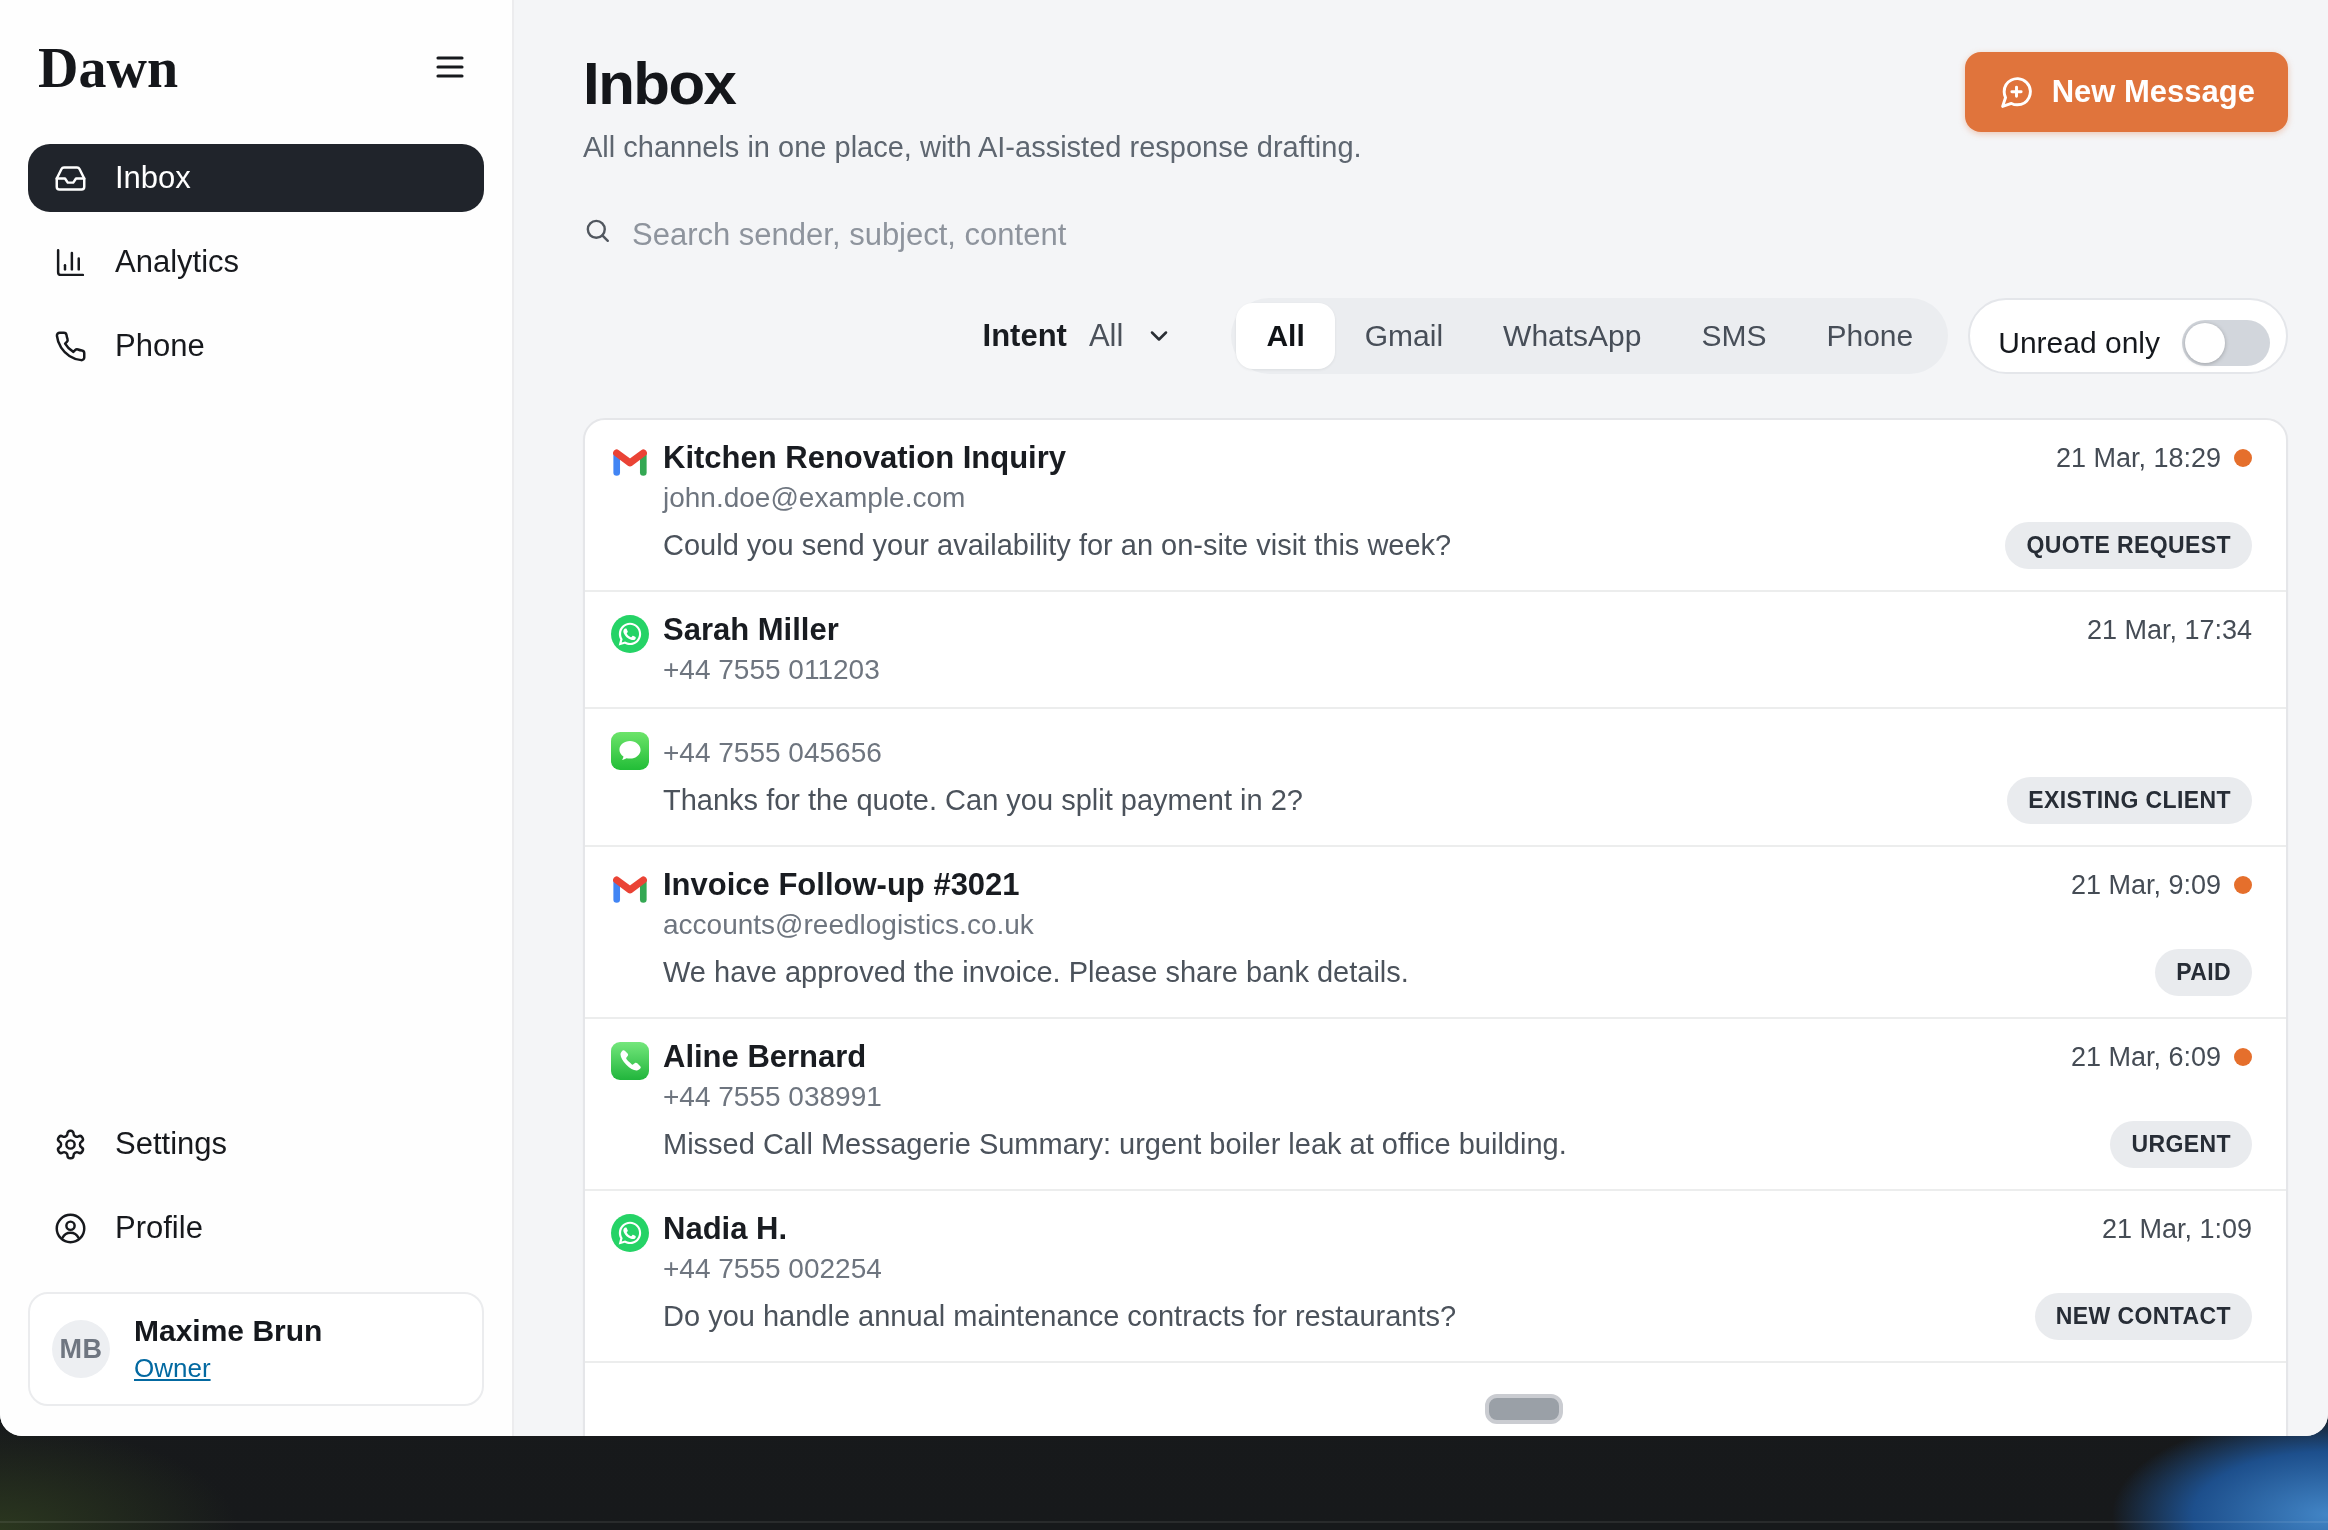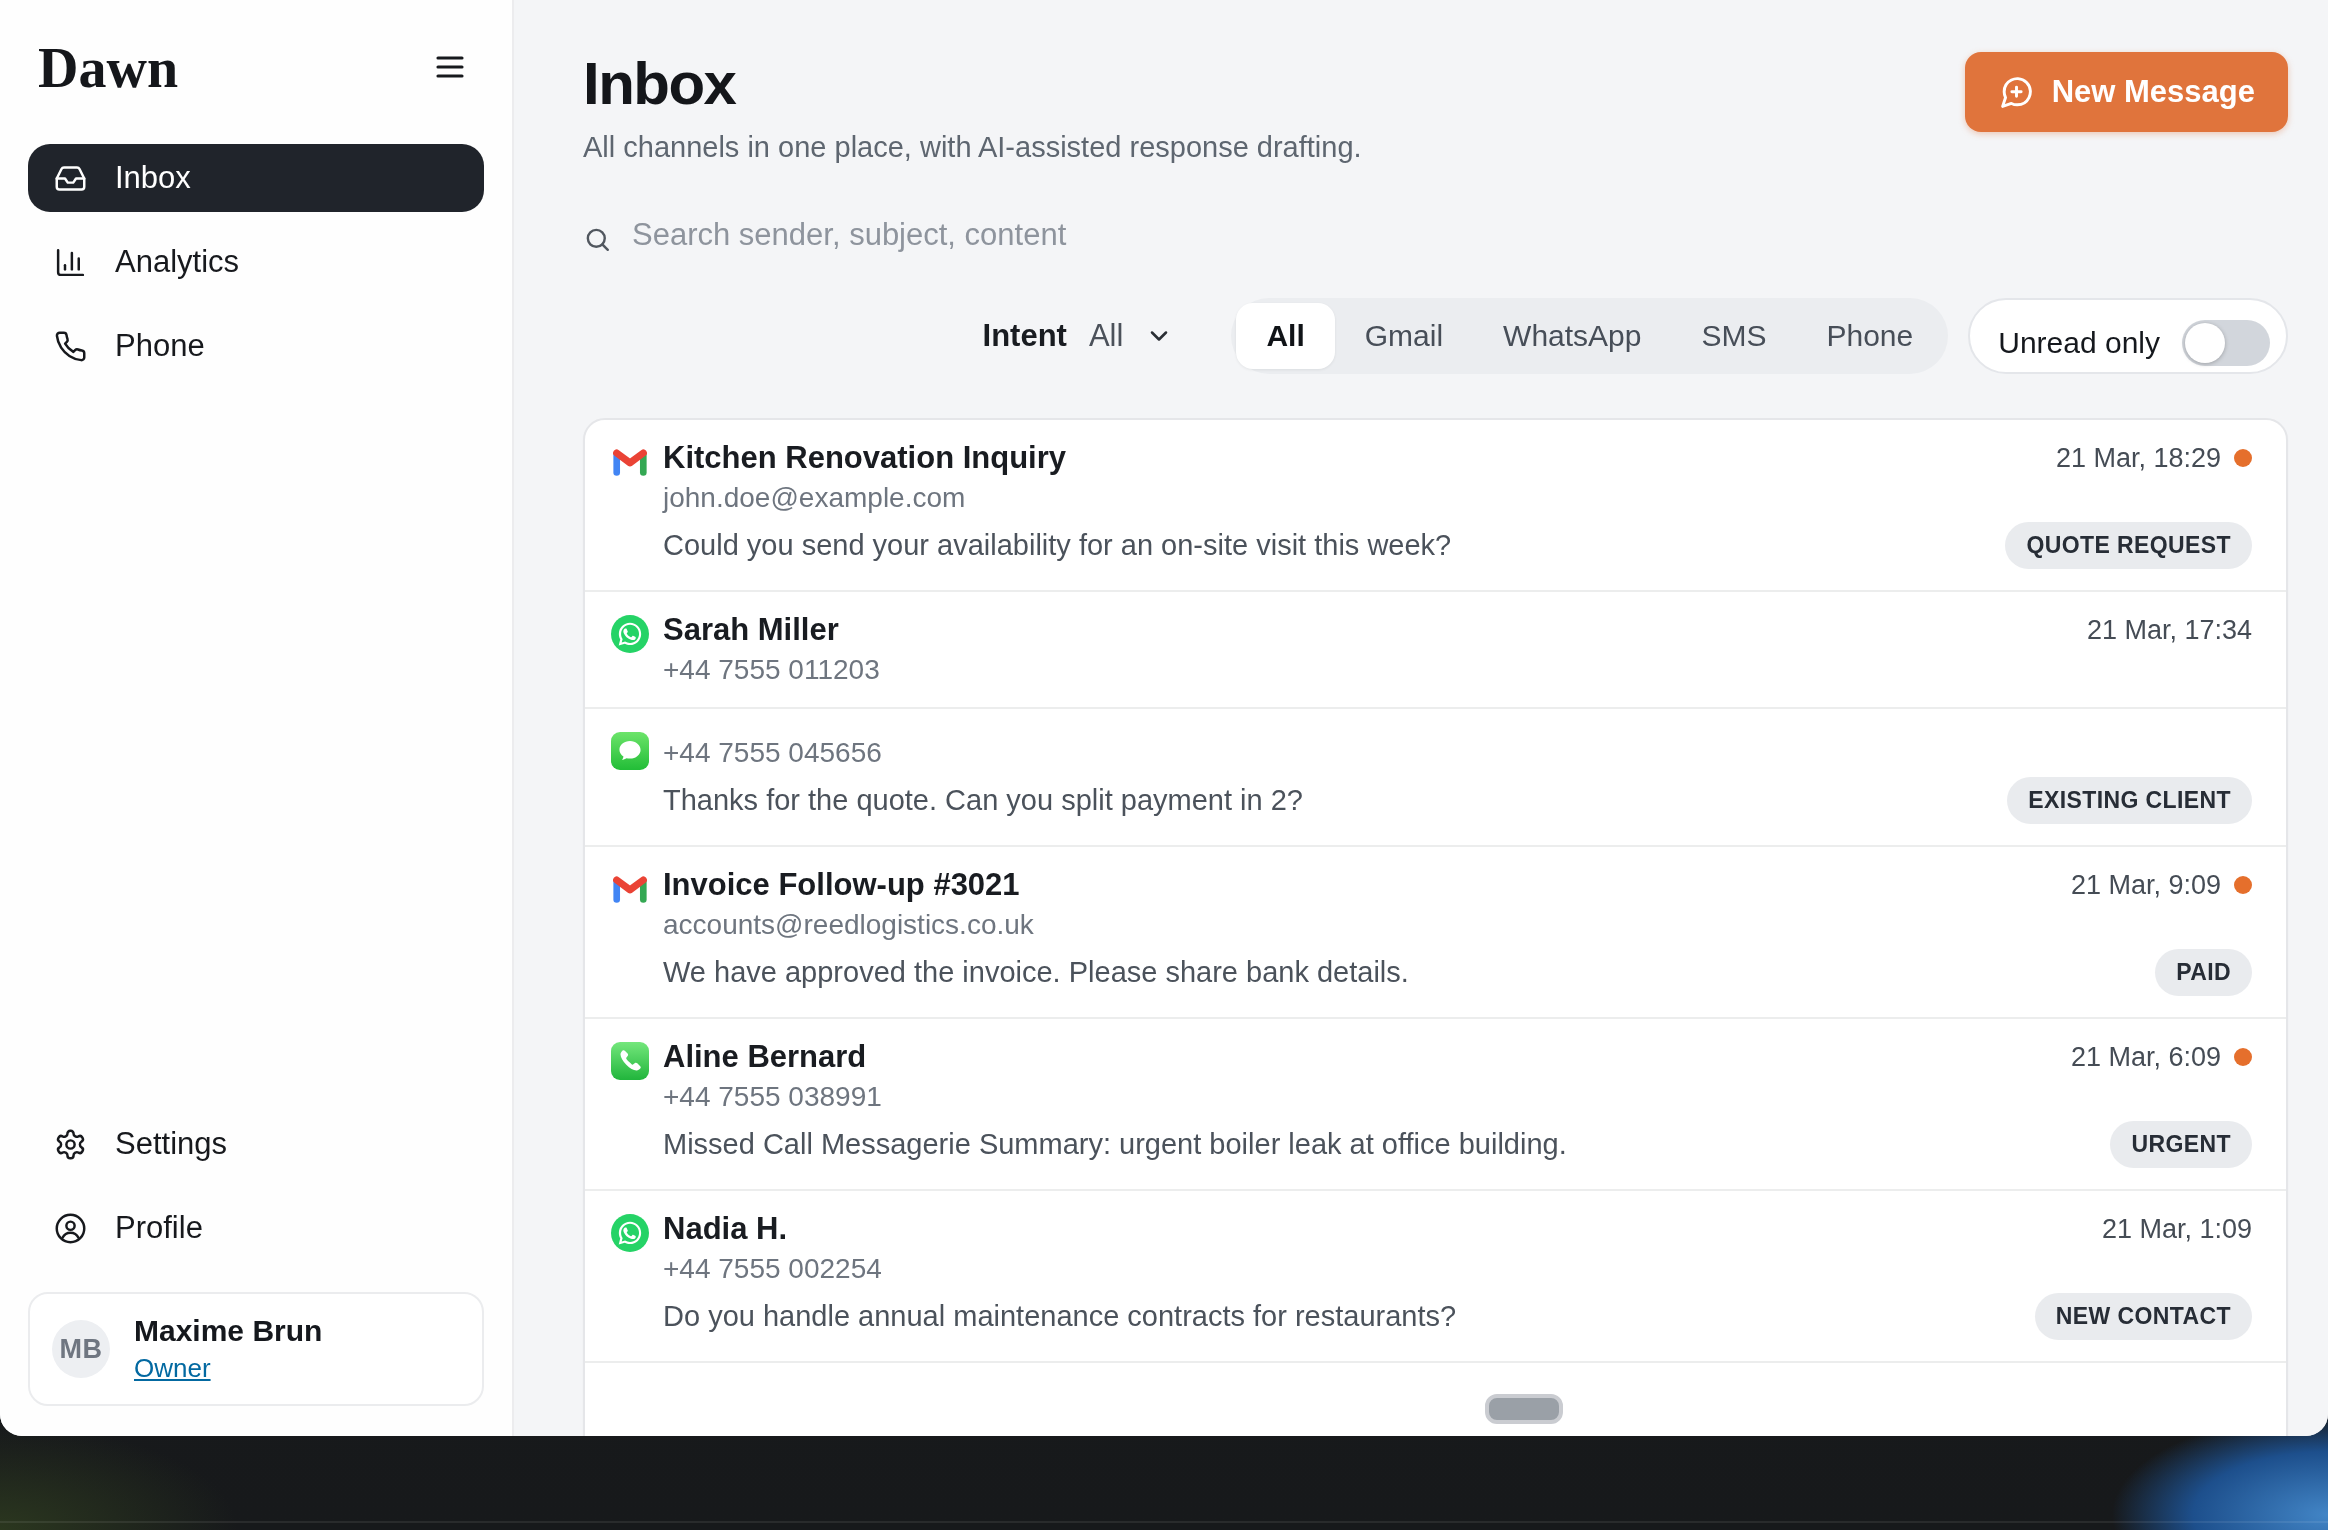--- a/index.html
+++ b/index.html
@@ -31,21 +31,21 @@
   .user-role{font-size:26px;color:#0369a1;margin-top:5px;text-decoration:underline;}
 
   
   .main{flex:1;box-sizing:border-box;padding:52px 40px 0 69px;position:relative;background:#f4f5f7;overflow:hidden;}
   .header-row{display:flex;justify-content:space-between;align-items:flex-start;}
   h1{font-size:60px;line-height:64px;font-weight:800;color:#14161a;margin:0;letter-spacing:-1.5px;}
   .subtitle{font-size:29px;color:#5e6670;margin:15px 0 0;}
   .new-msg{display:flex;align-items:center;gap:17px;height:80px;padding:0 33px;border:none;border-radius:16px;background:var(--accent,#e0743c);color:#fff;font-size:31px;font-weight:600;cursor:pointer;box-shadow:0 2px 6px rgba(224,116,60,.35);}
   .new-msg .icon{width:37px;height:37px;}
 
-  .search-row{margin-top:52px;display:flex;align-items:flex-end;gap:18px;}
+  .search-row{margin-top:52px;display:flex;align-items:flex-start;gap:18px;}
   .search-ic{width:29px;height:29px;color:#51575f;flex:none;}
   .search-input{flex:1;background:transparent;border:none;outline:none;font-size:31px;color:#20242b;font-family:inherit;}
   .search-input::placeholder{color:#8e949d;}
 
   .filter-row{margin-top:44px;display:flex;align-items:center;justify-content:flex-end;gap:20px;}
   .intent{display:flex;align-items:center;gap:22px;margin-right:38px;cursor:pointer;}
   .intent-label{font-size:31px;font-weight:700;color:#191c21;}
   .intent-value{font-size:31px;color:#4b515a;font-weight:500;}
   .chev{width:28px;height:28px;color:#2a2e34;}
   .segmented{display:flex;align-items:center;background:#ebedf0;border-radius:38px;padding:5px;height:76px;box-sizing:border-box;}

